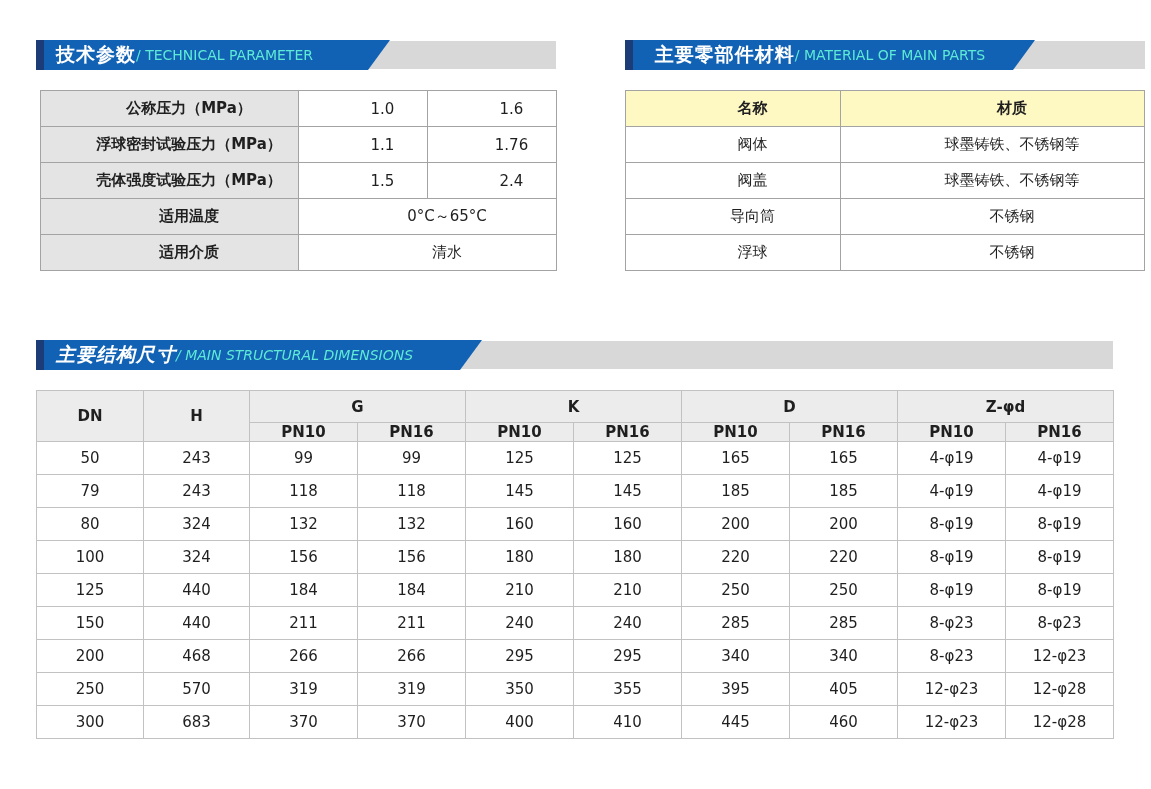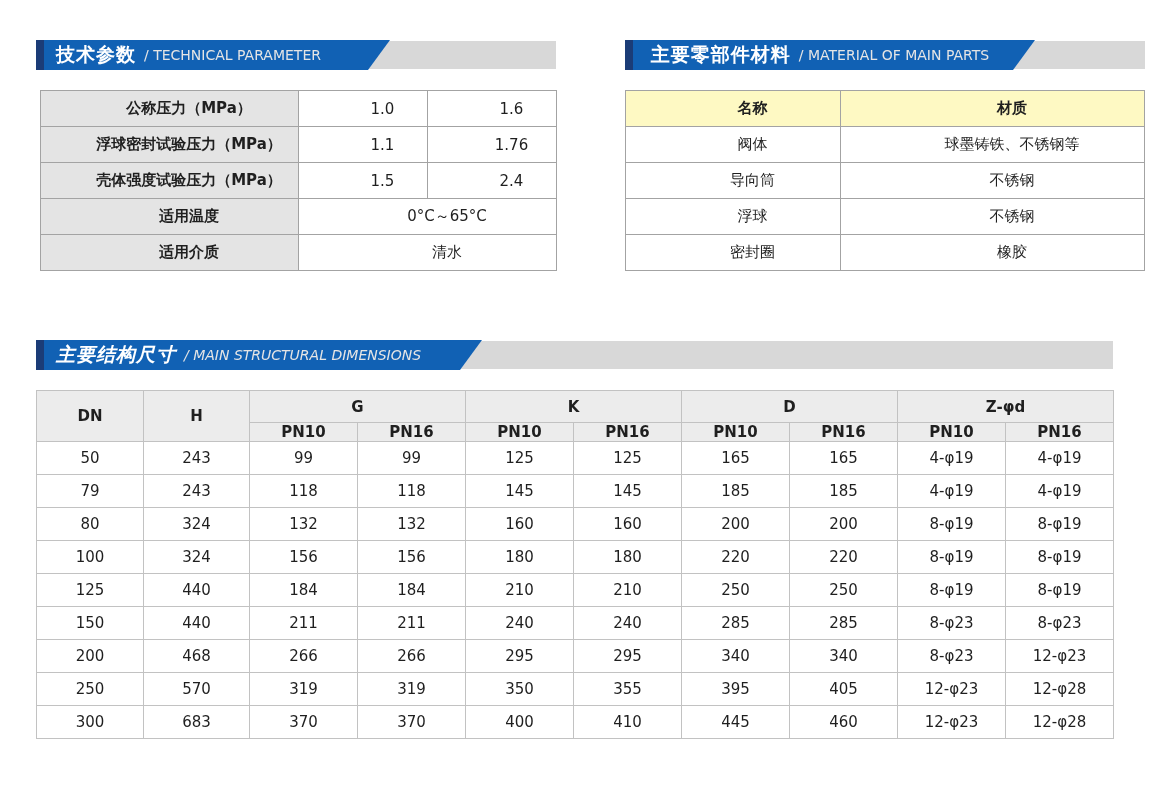--- a/index.html
+++ b/index.html
@@ -6,23 +6,23 @@
   html,body { width:1151px; height:789px; background:#ffffff; overflow:hidden;
               font-family:"DejaVu Sans","Liberation Sans",sans-serif; color:#1f1f1f; }
   .page { position:relative; width:1151px; height:789px; background:#fff; }
 
   
   .sec-header { position:absolute; height:30px; }
   .hdr-gray { position:absolute; left:0; right:0; top:1px; bottom:1px; background:#d8d8d8; }
   .hdr-blue { position:absolute; left:0; top:0; bottom:0; background:#1161b4;
               border-left:8px solid #1b3c77;
               clip-path:polygon(0 0,100% 0,calc(100% - 22px) 100%,0 100%);
-              display:flex; align-items:center; gap:8px; padding:0 40px 0 12px; white-space:nowrap; }
+              display:flex; align-items:center; padding:0 40px 0 12px; white-space:nowrap; }
   .hdr-zh { color:#fff; font-size:19px; font-weight:bold; letter-spacing:1px; }
-  .hdr-en { color:#e5e5e5; font-size:14px; padding-bottom:1px; }
+  .hdr-en { color:#5eead4; font-size:14px; padding-bottom:1px; }
 
   #hdr-tech { left:36px; top:40px; width:520px; }
   #hdr-tech .hdr-blue { width:354px; }
   #hdr-mat  { left:625px; top:40px; width:520px; }
   #hdr-mat .hdr-blue { width:410px;justify-content:center; }
   #hdr-dim  { left:36px; top:340px; width:1077px; }
   #hdr-dim .hdr-blue { width:446px;font-style:italic; }
 
   
   table { border-collapse:collapse; table-layout:fixed; }
@@ -103,30 +103,30 @@
     <tbody>
         <tr>
       <td class="c1 hd">名称</td>
       <td class="hd">材质</td>
     </tr>
     <tr>
       <td class="c1">阀体</td>
       <td>球墨铸铁、不锈钢等</td>
     </tr>
     <tr>
+      <td class="c1">阀盖</td>
+      <td>球墨铸铁、不锈钢等</td>
+    </tr>
+    <tr>
       <td class="c1">导向筒</td>
       <td>不锈钢</td>
     </tr>
     <tr>
       <td class="c1">浮球</td>
       <td>不锈钢</td>
-    </tr>
-    <tr>
-      <td class="c1">密封圈</td>
-      <td>橡胶</td>
     </tr>
   </tbody>
     </table>
 
   <table class="dims-table">
     <colgroup>
       <col style="width:107px">
         <col style="width:106px">
       <col style="width:108px">
         <col style="width:108px">

